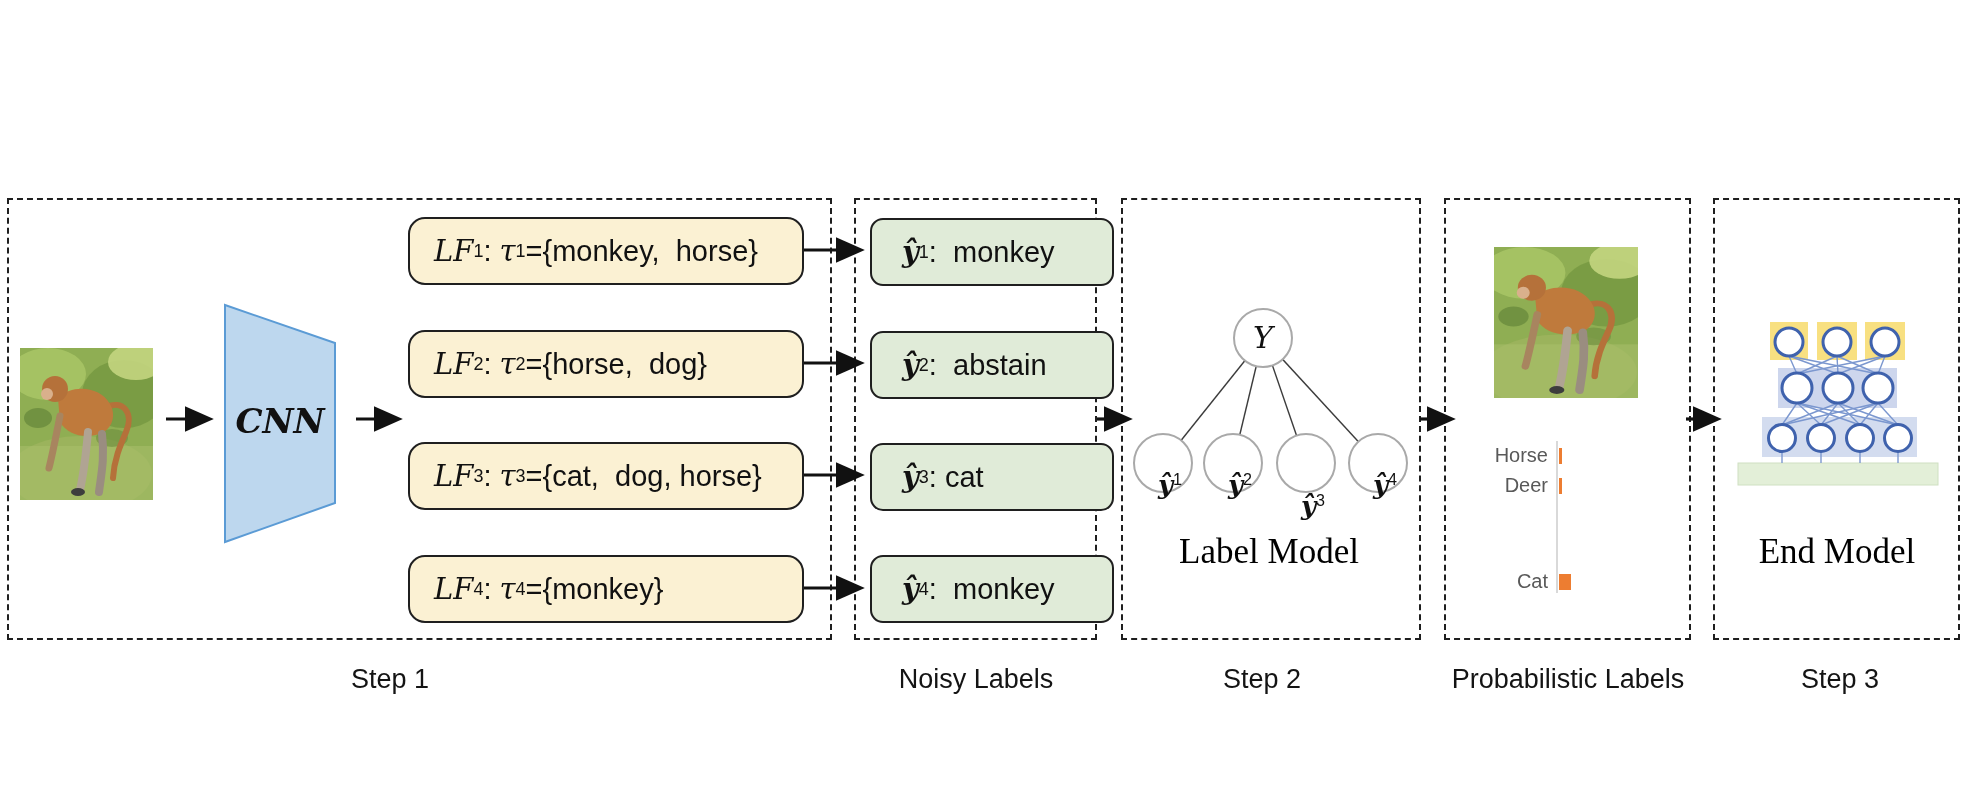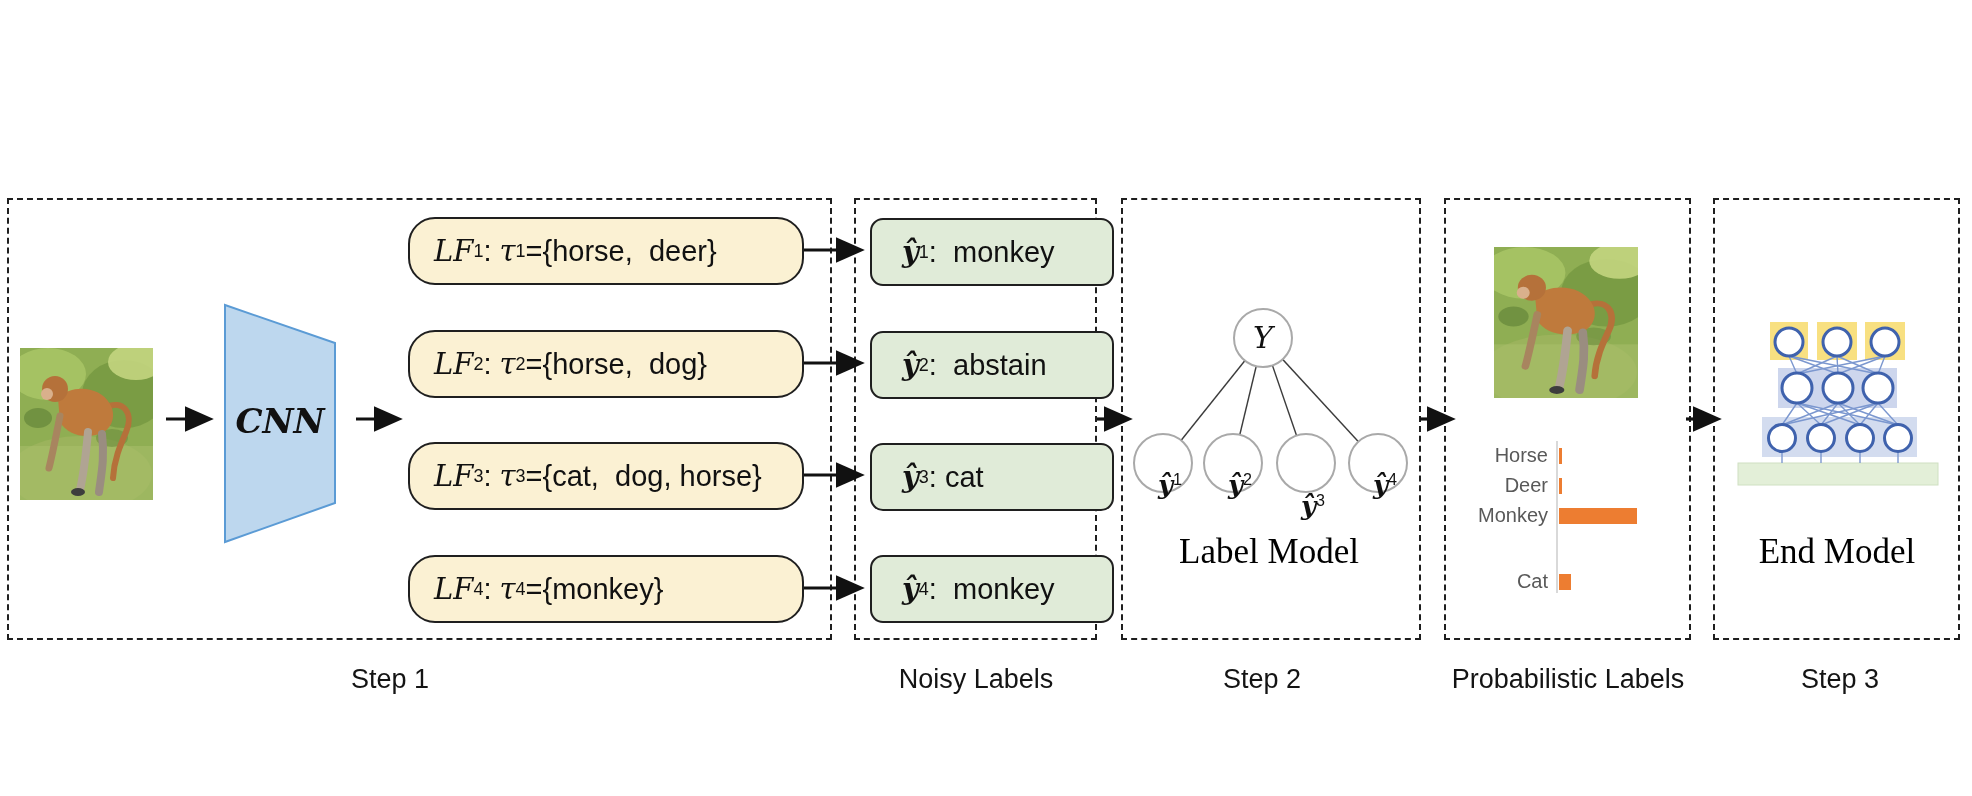--- a/index.html
+++ b/index.html
@@ -1,21 +1,21 @@
 <!DOCTYPE html>
 <html><head>
 <meta charset="utf-8">
 <style>
   html,body{margin:0;padding:0;background:#ffffff;}
   .canvas{position:relative;width:1972px;height:796px;background:#ffffff;overflow:hidden;
           font-family:"Liberation Sans",sans-serif;color:#111;}
   .panel{position:absolute;border:2.5px dashed #1f1f1f;background:transparent;}
   .shapes{position:absolute;left:0;top:0;width:1972px;height:796px;}
   .lf-box{position:absolute;left:408px;width:368px;height:64px;background:#FBF1D3;
-          border:2.5px solid #1f1f1f;border-radius:27px;display:flex;align-items:center;
+          border:2.5px solid #1f1f1f;border-radius:17px;display:flex;align-items:center;
           padding-left:24px;font-size:29px;white-space:pre;}
   .noisy-box{position:absolute;left:870px;width:210px;height:64px;background:#E0EBD8;
           border:2.5px solid #1f1f1f;border-radius:13px;display:flex;align-items:center;
           padding-left:30px;font-size:29px;white-space:pre;}
   .serif-it{font-family:"DejaVu Serif","Liberation Serif",serif;font-style:italic;}
   .yhat{font-family:"DejaVu Serif","Liberation Serif",serif;font-style:italic;font-weight:bold;}
   sub.idx{font-size:0.62em;line-height:0;vertical-align:-0.25em;}
   sup.idx{font-size:0.62em;line-height:0;vertical-align:0.55em;}
   .cnn-label{position:absolute;left:225px;top:401px;width:110px;text-align:center;
           font-family:"DejaVu Serif","Liberation Serif",serif;font-style:italic;font-weight:bold;
@@ -145,21 +145,21 @@
           <circle cx="1821" cy="438" r="13.5"></circle>
           <circle cx="1860" cy="438" r="13.5"></circle>
           <circle cx="1898" cy="438" r="13.5"></circle>
       </g>
     </g>
   </svg>
 
   <div class="cnn-label">CNN</div>
 
   <div class="lf-box" style="top:217px">
-    <span class="serif-it">LF</span><sub class="idx">1</sub><span>: </span><span class="serif-it">τ</span><sub class="idx">1</sub><span>={horse,  deer}</span>
+    <span class="serif-it">LF</span><sub class="idx">1</sub><span>: </span><span class="serif-it">τ</span><sub class="idx">1</sub><span>={monkey,  horse}</span>
   </div>
   <div class="lf-box" style="top:330px">
     <span class="serif-it">LF</span><sub class="idx">2</sub><span>: </span><span class="serif-it">τ</span><sub class="idx">2</sub><span>={horse,  dog}</span>
   </div>
   <div class="lf-box" style="top:442px">
     <span class="serif-it">LF</span><sub class="idx">3</sub><span>: </span><span class="serif-it">τ</span><sub class="idx">3</sub><span>={cat,  dog, horse}</span>
   </div>
   <div class="lf-box" style="top:555px">
     <span class="serif-it">LF</span><sub class="idx">4</sub><span>: </span><span class="serif-it">τ</span><sub class="idx">4</sub><span>={monkey}</span>
   </div>
@@ -194,24 +194,20 @@
   <div class="chart" id="prob-chart">
     <div class="axis" id="prob-axis" style="background: rgb(217, 217, 217);"></div>
   <div class="row" style="top: 0px;">
         <div class="cat" style="color: rgb(89, 89, 89); text-align: right;">Horse</div>
         <div class="bar" style="width: 2.5px; background: rgb(237, 125, 49);"></div>
       </div>
       <div class="row" style="top: 30px;">
         <div class="cat" style="color: rgb(89, 89, 89);">Deer</div>
         <div class="bar" style="width: 2.5px; background: rgb(237, 125, 49);"></div>
       </div>
-      <div class="row" style="top: 60px;">
-        <div class="cat" style="color: rgb(89, 89, 89);">Monkey</div>
-        <div class="bar" style="width: 78.4px; background: rgb(237, 125, 49);"></div>
-      </div>
       <div class="row" style="top: 126px;">
         <div class="cat" style="color: rgb(89, 89, 89);">Cat</div>
         <div class="bar" style="width: 11.76px; background: rgb(237, 125, 49);"></div>
       </div>
     </div>
 
   <div class="model-caption" style="left:1144px">Label Model</div>
   <div class="model-caption" style="left:1712px">End Model</div>
 
   <div class="caption" style="left:290px;width:200px">Step 1</div>

